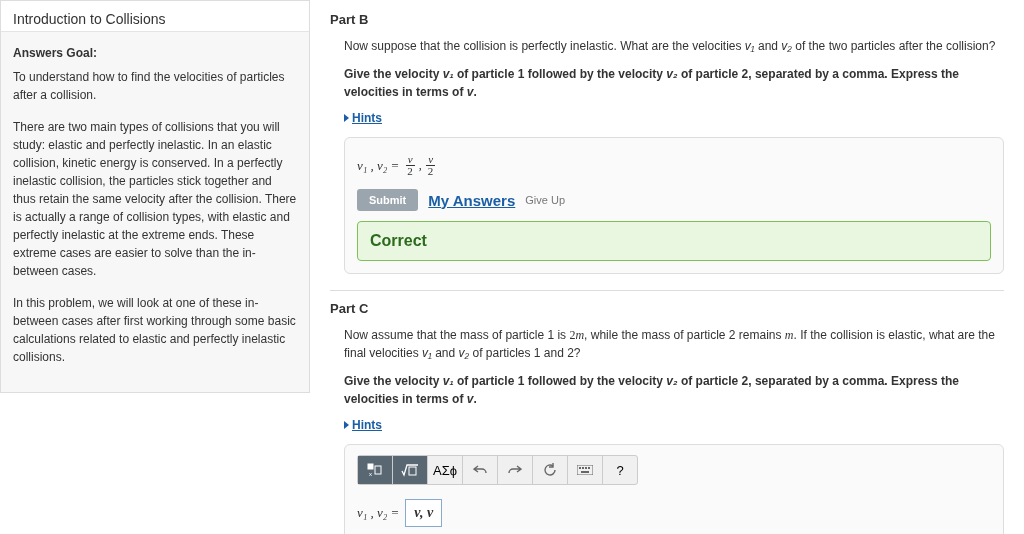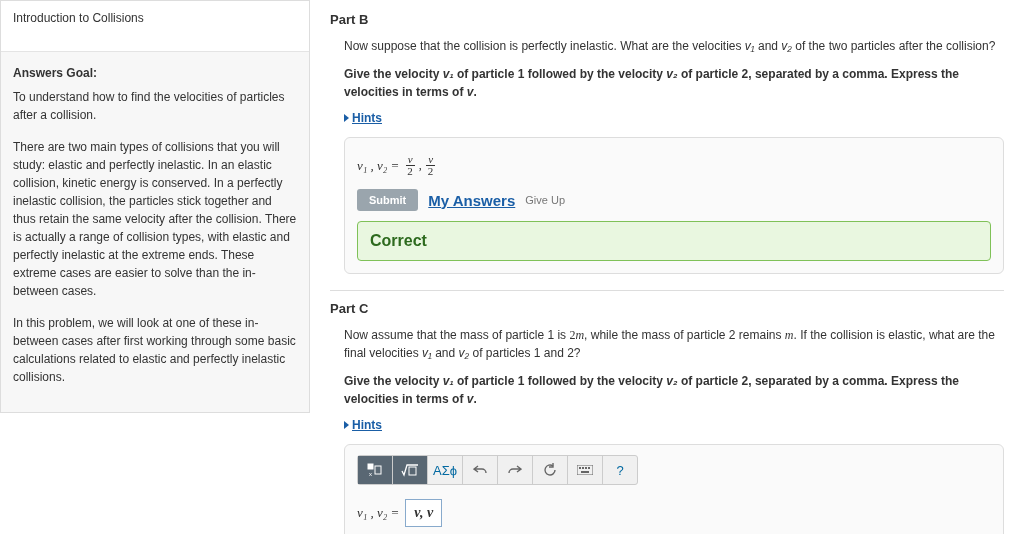--- a/index.html
+++ b/index.html
@@ -14,22 +14,22 @@
     width: 310px;
     padding: 0;
     box-sizing: border-box;
   }
   .sidebar-box {
     border: 1px solid #ddd;
     background: #f7f7f7;
     margin: 0;
   }
   .sidebar-title {
-    font-size: 12px;
-    padding: 10px 12px 26px;
+    font-size: 14px;
+    padding: 10px 12px 4px;
     border-bottom: 1px solid #e4e4e4;
     background: #fff;
   }
   .sidebar-body {
     padding: 12px;
     line-height: 1.5;
   }
   .lg-label { font-weight: bold; margin-bottom: 6px; }
   .lg-text { margin-bottom: 14px; }
   .lg-para { margin-bottom: 14px; }
@@ -92,21 +92,21 @@
   }
   .fb-correct { background:#e9f7e0; border:1px solid #7fc158; color:#2d6a1e; }
   .toolbar {
     display:flex; align-items:center; gap:0; margin-bottom:14px;
     border:1px solid #ccc; border-radius:3px; width:fit-content;
     background:#f0f0f0;
     height:28px;
   }
   .tool {
     width:34px; height:28px; display:flex; align-items:center; justify-content:center;
-    border-right:1px solid #ccc; cursor:pointer; color:#0369a1; font-size:13px;
+    border-right:1px solid #ccc; cursor:pointer; color:#000000; font-size:13px;
   }
   .tool.sel { background:#596773; color:#fff; }
   .tool:last-child { border-right:none; }
   .math-input {
     display:inline-flex; align-items:center;
     border:1px solid #88aacc; background:#fff; height:26px; padding:0 8px;
     font-family:'Times New Roman', serif; font-size:14px;
   }
   .divider { border:none; border-top:1px solid #ddd; margin:8px 0 10px; }
 </style>

